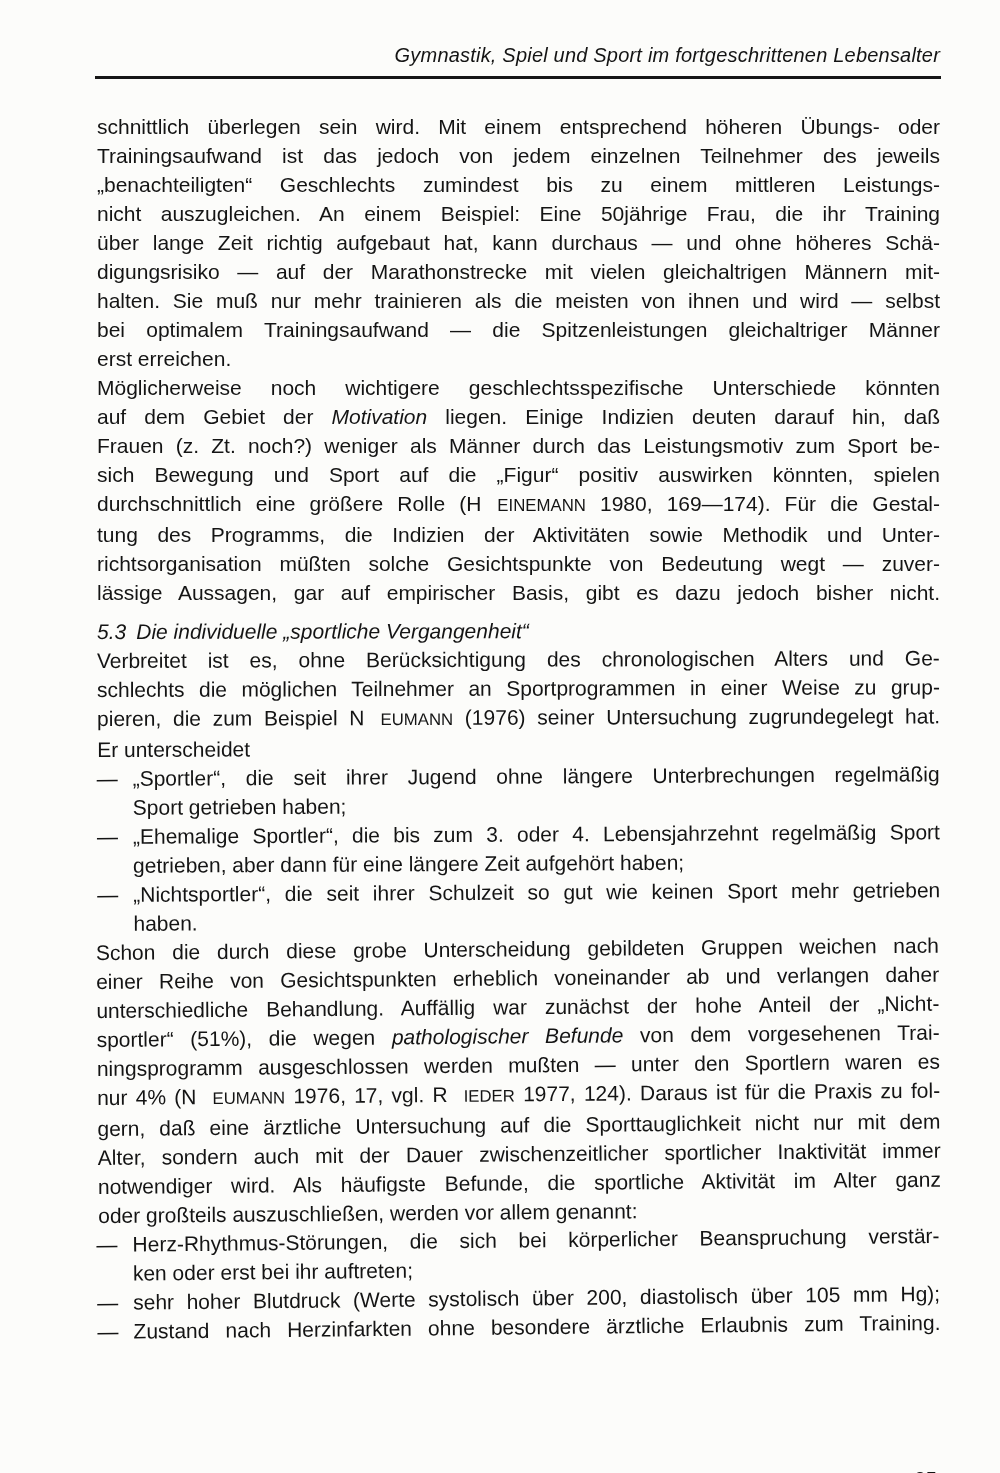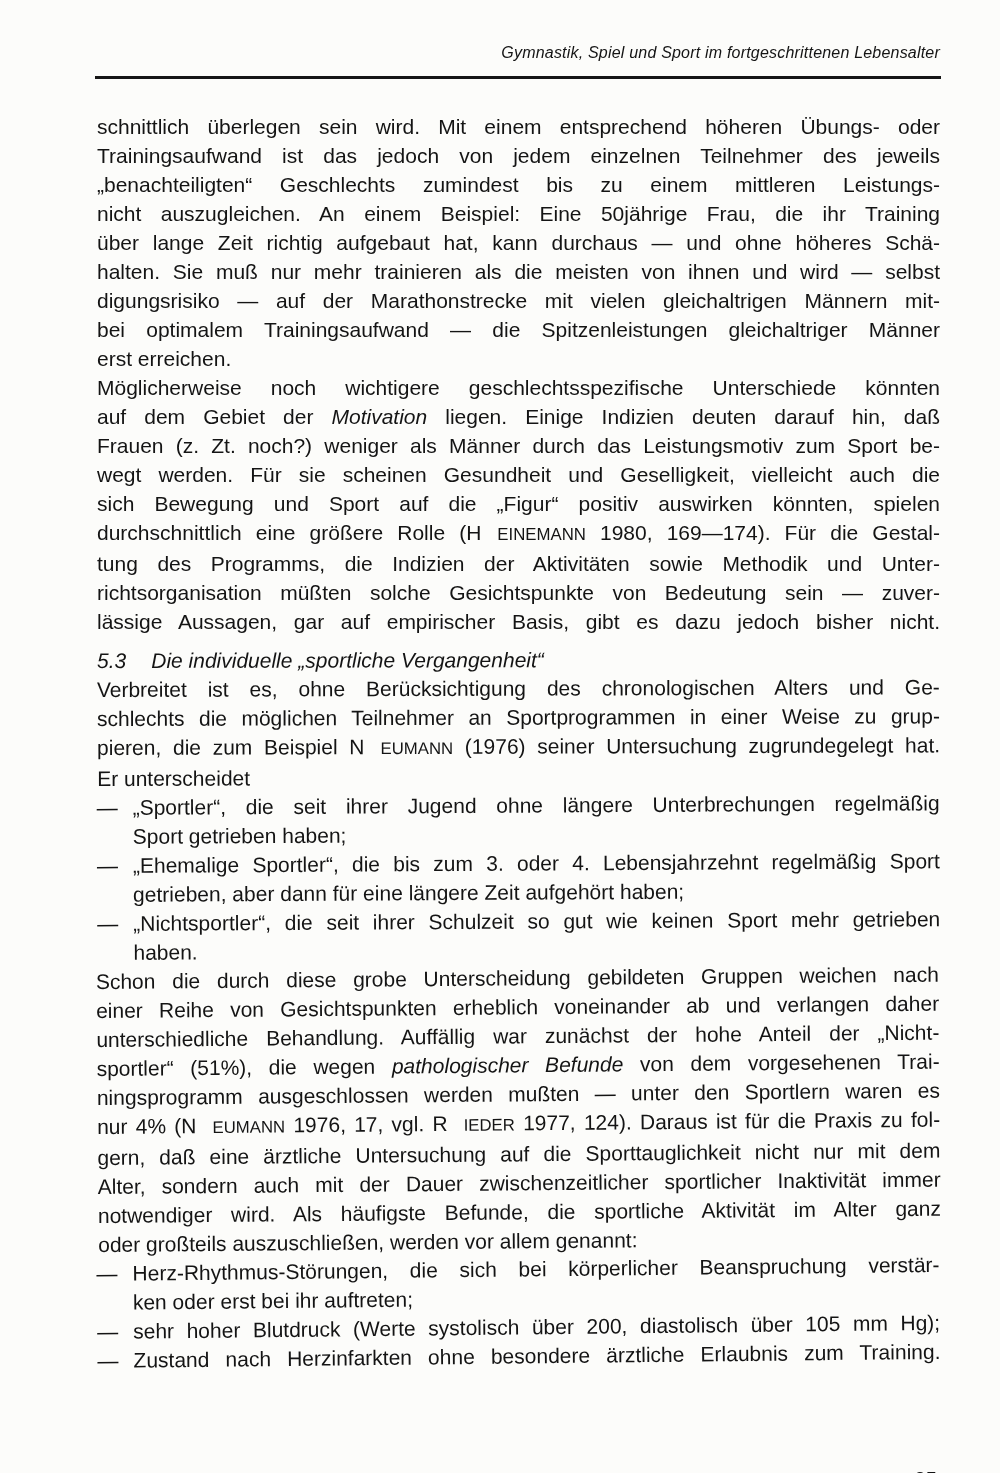--- a/index.html
+++ b/index.html
@@ -8,41 +8,41 @@
     width:1000px;height:1473px;
     background:#fcfcfa;
     font-family:"Liberation Sans", sans-serif;
     color:#141414;
     overflow:hidden;
   }
   .running-head{
     position:absolute;top:44px;left:97px;right:60px;
     text-align:right;
     font-style:italic;
-    font-size:16px;
+    font-size:20px;
     letter-spacing:0.2px;
     white-space:nowrap;
   }
   .head-rule{
     position:absolute;top:76px;left:95px;right:59px;
     height:2.5px;background:#161616;
     box-shadow:0 4px 0 -2.5px rgba(22,22,22,0.55);
   }
   .body-text{
     position:absolute;top:112px;left:97px;width:843px;
     font-size:21px;line-height:29px;
   }
   .line{text-align:left;}
   .line.j{text-align:justify;text-align-last:justify;}
   .heading{
     font-style:italic;
     font-size:21px;
     margin-top:10px;
   }
-  .hnum{margin-right:25px;}
+  .hnum{margin-right:10px;}
   .li{position:relative;padding-left:36px;}
   .dash{position:absolute;left:0;top:0;}
   .sc-rest{font-size:0.8em;margin-left:16px;}
   i{font-style:italic;}
   .page-number{
     position:absolute;top:1468px;right:63px;
     font-size:19px;font-weight:bold;letter-spacing:0.5px;
   }
 </style>
 </head>
@@ -52,34 +52,33 @@
   <div class="running-head">Gymnastik, Spiel und Sport im fortgeschrittenen Lebensalter</div>
   <div class="head-rule"></div>
 
   <div class="body-text">
       <div class="para">
         <div class="line j">schnittlich überlegen sein wird. Mit einem entsprechend höheren Übungs- oder</div>
         <div class="line j">Trainingsaufwand ist das jedoch von jedem einzelnen Teilnehmer des jeweils</div>
         <div class="line j">„benachteiligten“ Geschlechts zumindest bis zu einem mittleren Leistungs-</div>
         <div class="line j">nicht auszugleichen. An einem Beispiel: Eine 50jährige Frau, die ihr Training</div>
         <div class="line j">über lange Zeit richtig aufgebaut hat, kann durchaus — und ohne höheres Schä-</div>
+        <div class="line j">digungsrisiko — auf der Marathonstrecke mit vielen gleichaltrigen Männern mit-</div>
         <div class="line j">halten. Sie muß nur mehr trainieren als die meisten von ihnen und wird — selbst</div>
-        <div class="line j">digungsrisiko — auf der Marathonstrecke mit vielen gleichaltrigen Männern mit-</div>
         <div class="line j">bei optimalem Trainingsaufwand — die Spitzenleistungen gleichaltriger Männer</div>
         <div class="line">erst erreichen.</div>
       </div>
       <div class="para">
         <div class="line j">Möglicherweise noch wichtigere geschlechtsspezifische Unterschiede könnten</div>
         <div class="line j">auf dem Gebiet der <i>Motivation</i> liegen. Einige Indizien deuten darauf hin, daß</div>
         <div class="line j">Frauen (z. Zt. noch?) weniger als Männer durch das Leistungsmotiv zum Sport be-</div>
-        <div class="line j">wegt werden. Für sie scheinen Gesundheit und Geselligkeit, vielleicht auch die</div>
         <div class="line j">sich Bewegung und Sport auf die „Figur“ positiv auswirken könnten, spielen</div>
         <div class="line j">durchschnittlich eine größere Rolle (<span class="sc"><span class="sc-first">H</span><span class="sc-rest">EINEMANN</span></span> 1980, 169—174). Für die Gestal-</div>
         <div class="line j">tung des Programms, die Indizien der Aktivitäten sowie Methodik und Unter-</div>
-        <div class="line j">richtsorganisation müßten solche Gesichtspunkte von Bedeutung sein — zuver-</div>
+        <div class="line j">richtsorganisation müßten solche Gesichtspunkte von Bedeutung wegt — zuver-</div>
         <div class="line j">lässige Aussagen, gar auf empirischer Basis, gibt es dazu jedoch bisher nicht.</div>
       </div>
       <div class="heading" style="transform: rotate(-0.1deg); transform-origin: 0px 50%;"><span class="hnum">5.3</span><span class="htext">Die individuelle „sportliche Vergangenheit“</span></div>
       <div class="para" style="transform: rotate(-0.18deg); transform-origin: 0px 50%;">
         <div class="line j">Verbreitet ist es, ohne Berücksichtigung des chronologischen Alters und Ge-</div>
         <div class="line j">schlechts die möglichen Teilnehmer an Sportprogrammen in einer Weise zu grup-</div>
         <div class="line j">pieren, die zum Beispiel <span class="sc"><span class="sc-first">N</span><span class="sc-rest">EUMANN</span></span> (1976) seiner Untersuchung zugrundegelegt hat.</div>
         <div class="line">Er unterscheidet</div>
       </div>
       <div class="list" style="transform: rotate(-0.32deg); transform-origin: 0px 50%;">

